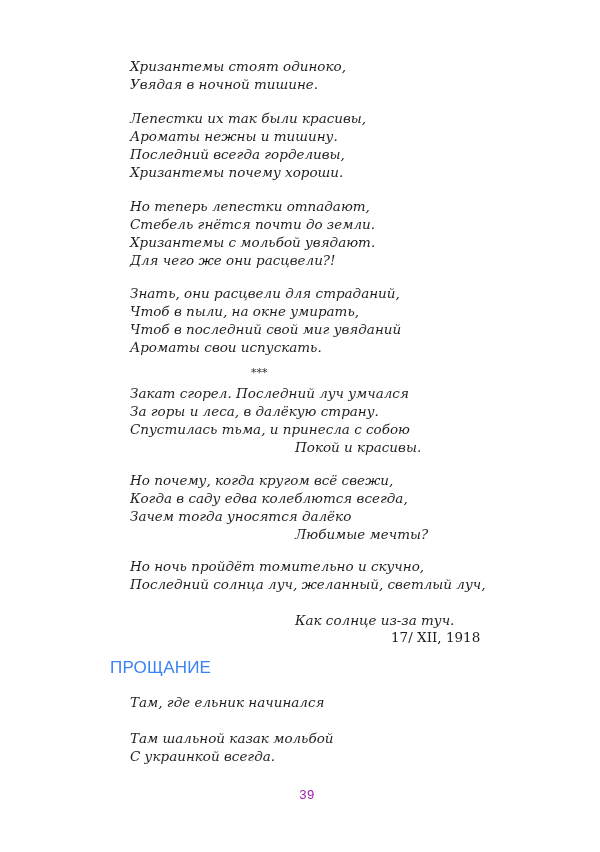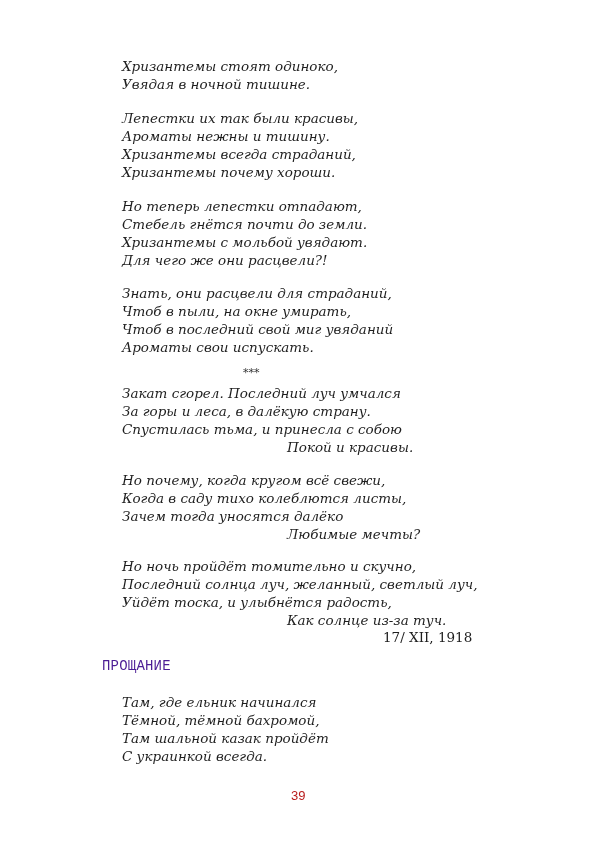--- a/index.html
+++ b/index.html
@@ -1,89 +1,87 @@
 <!DOCTYPE html>
 <html><head>
 <meta charset="utf-8">
 <style>
   html, body { margin: 0; padding: 0; }
   body { width: 600px; height: 852px; background: #ffffff; position: relative; overflow: hidden; }
-  .page { position: absolute; left: 0; top: 0; width: 539px; height: 852px; }
+  .page { position: absolute; left: 8px; top: 0; width: 539px; height: 852px; }
   .line {
     position: absolute;
     font-family: "DejaVu Serif", "Liberation Serif", serif;
     font-style: italic;
     font-size: 13.5px;
     color: #1e1e1e;
     white-space: nowrap;
     line-height: 18px;
   }
   .upright { font-style: normal; }
   .title {
     position: absolute;
-    font-family: Liberation Mono, monospace;
-    font-size: 14px;
-    color: #4c1d95;
+    font-family: Liberation Sans, sans-serif;
+    font-size: 17px;
+    color: #3b82f6;
     letter-spacing: 0.2px;
   }
   .stars {
     position: absolute;
     font-family: "DejaVu Serif", serif;
     font-size: 11px;
     color: #333;
   }
   .pagenum {
     position: absolute;
-    font-family: Liberation Sans, sans-serif;
+    font-family: Liberation Mono, monospace;
     font-size: 13px;
-    color: #b91c1c;
+    color: #a21caf;
   }
 </style>
 </head>
 <body>
 
 <div class="page">
 
   <div class="line" style="left:122px;top:57px">Хризантемы стоят одиноко,</div>
   <div class="line" style="left:122px;top:75px">Увядая в ночной тишине.</div>
 
   <div class="line" style="left:122px;top:109px">Лепестки их так были красивы,</div>
   <div class="line" style="left:122px;top:127px">Ароматы нежны и тишину.</div>
-  <div class="line" style="left:122px;top:145px">Хризантемы всегда страданий,</div>
+  <div class="line" style="left:122px;top:145px">Последний всегда горделивы,</div>
   <div class="line" style="left:122px;top:163px">Хризантемы почему хороши.</div>
 
   <div class="line" style="left:122px;top:197px">Но теперь лепестки отпадают,</div>
   <div class="line" style="left:122px;top:215px">Стебель гнётся почти до земли.</div>
   <div class="line" style="left:122px;top:233px">Хризантемы с мольбой увядают.</div>
   <div class="line" style="left:122px;top:284px">Знать, они расцвели для страданий,</div>
 
   <div class="line" style="left:122px;top:251px">Для чего же они расцвели?!</div>
   <div class="line" style="left:122px;top:302px">Чтоб в пыли, на окне умирать,</div>
   <div class="line" style="left:122px;top:320px">Чтоб в последний свой миг увяданий</div>
   <div class="line" style="left:122px;top:338px">Ароматы свои испускать.</div>
 
   <div class="stars" style="left:243px;top:366px">***</div>
 
   <div class="line" style="left:122px;top:384px">Закат сгорел. Последний луч умчался</div>
   <div class="line" style="left:122px;top:402px">За горы и леса, в далёкую страну.</div>
   <div class="line" style="left:122px;top:420px">Спустилась тьма, и принесла с собою</div>
   <div class="line" style="left:287px;top:438px">Покой и красивы.</div>
 
   <div class="line" style="left:122px;top:471px">Но почему, когда кругом всё свежи,</div>
-  <div class="line" style="left:122px;top:489px">Когда в саду тихо колеблются листы,</div>
+  <div class="line" style="left:122px;top:489px">Когда в саду едва колеблются всегда,</div>
   <div class="line" style="left:122px;top:507px">Зачем тогда уносятся далёко</div>
   <div class="line" style="left:287px;top:525px">Любимые мечты?</div>
 
   <div class="line" style="left:122px;top:557px">Но ночь пройдёт томительно и скучно,</div>
   <div class="line" style="left:122px;top:575px">Последний солнца луч, желанный, светлый луч,</div>
-  <div class="line" style="left:122px;top:593px">Уйдёт тоска, и улыбнётся радость,</div>
   <div class="line" style="left:287px;top:611px">Как солнце из-за туч.</div>
   <div class="line upright" style="left:383px;top:628px">17/ XII, 1918</div>
 
   <div class="title" style="left:102px;top:658px">ПРОЩАНИЕ</div>
 
   <div class="line" style="left:122px;top:693px">Там, где ельник начинался</div>
-  <div class="line" style="left:122px;top:711px">Тёмной, тёмной бахромой,</div>
-  <div class="line" style="left:122px;top:729px">Там шальной казак пройдёт</div>
+  <div class="line" style="left:122px;top:729px">Там шальной казак мольбой</div>
   <div class="line" style="left:122px;top:747px">С украинкой всегда.</div>
 
   <div class="pagenum" style="left:291px;top:788px">39</div>
 </div>
 
 </body></html>

